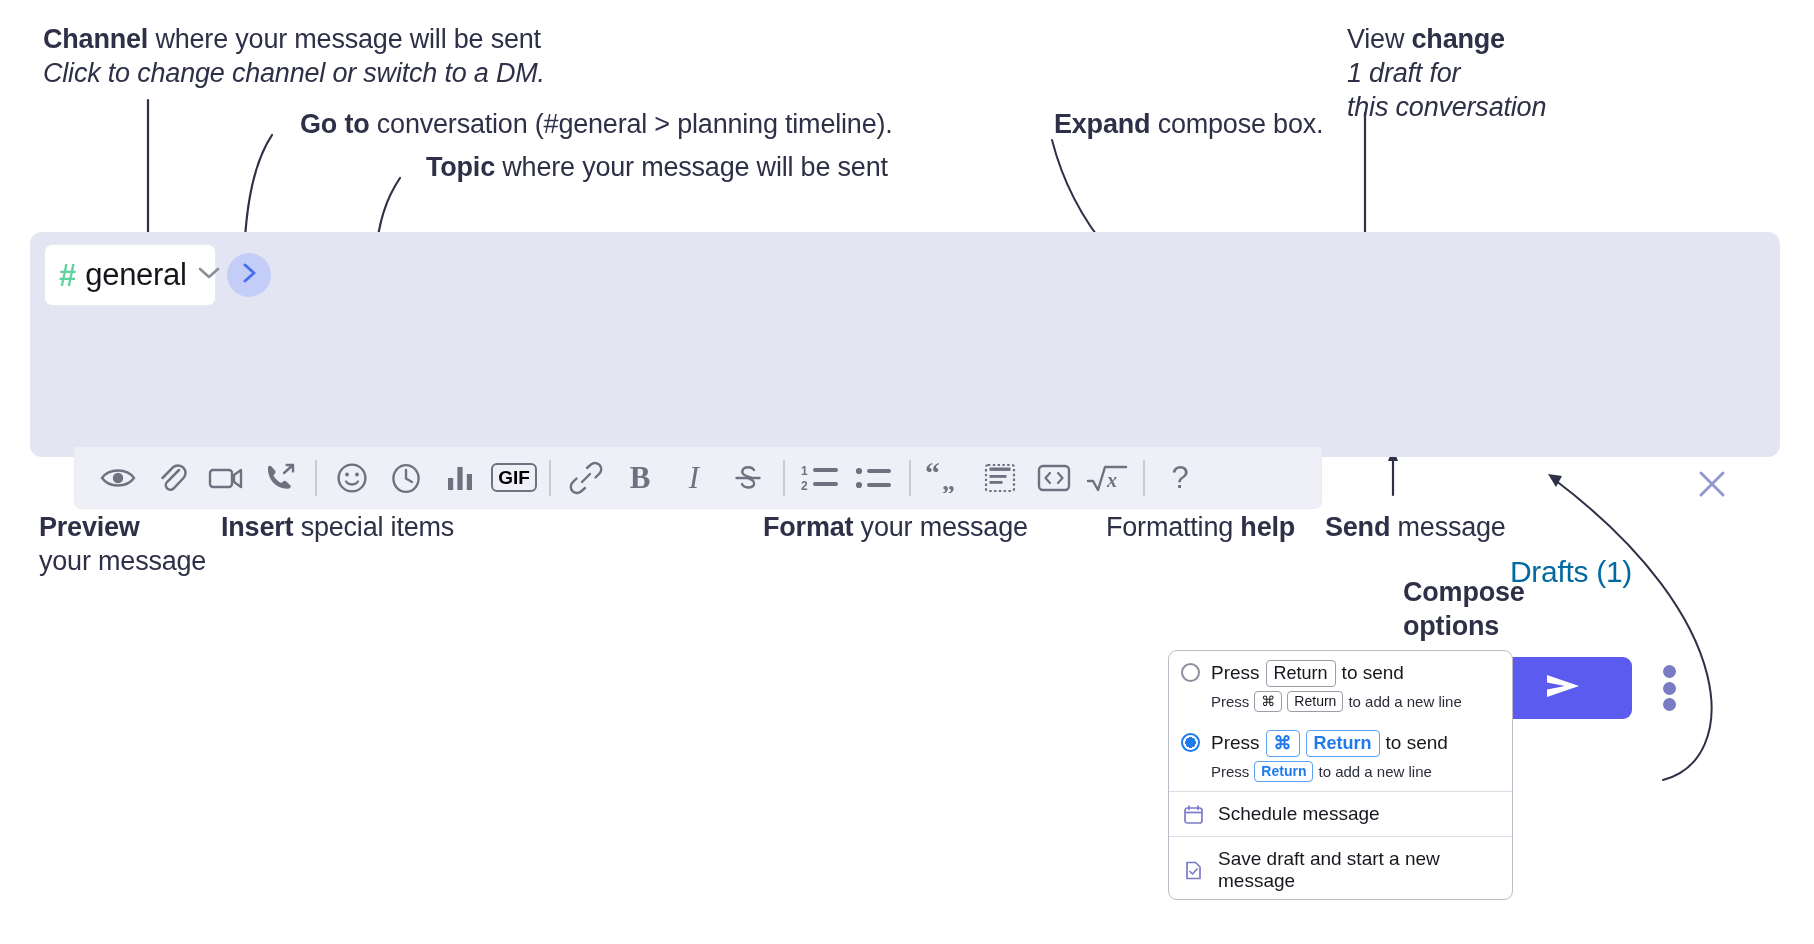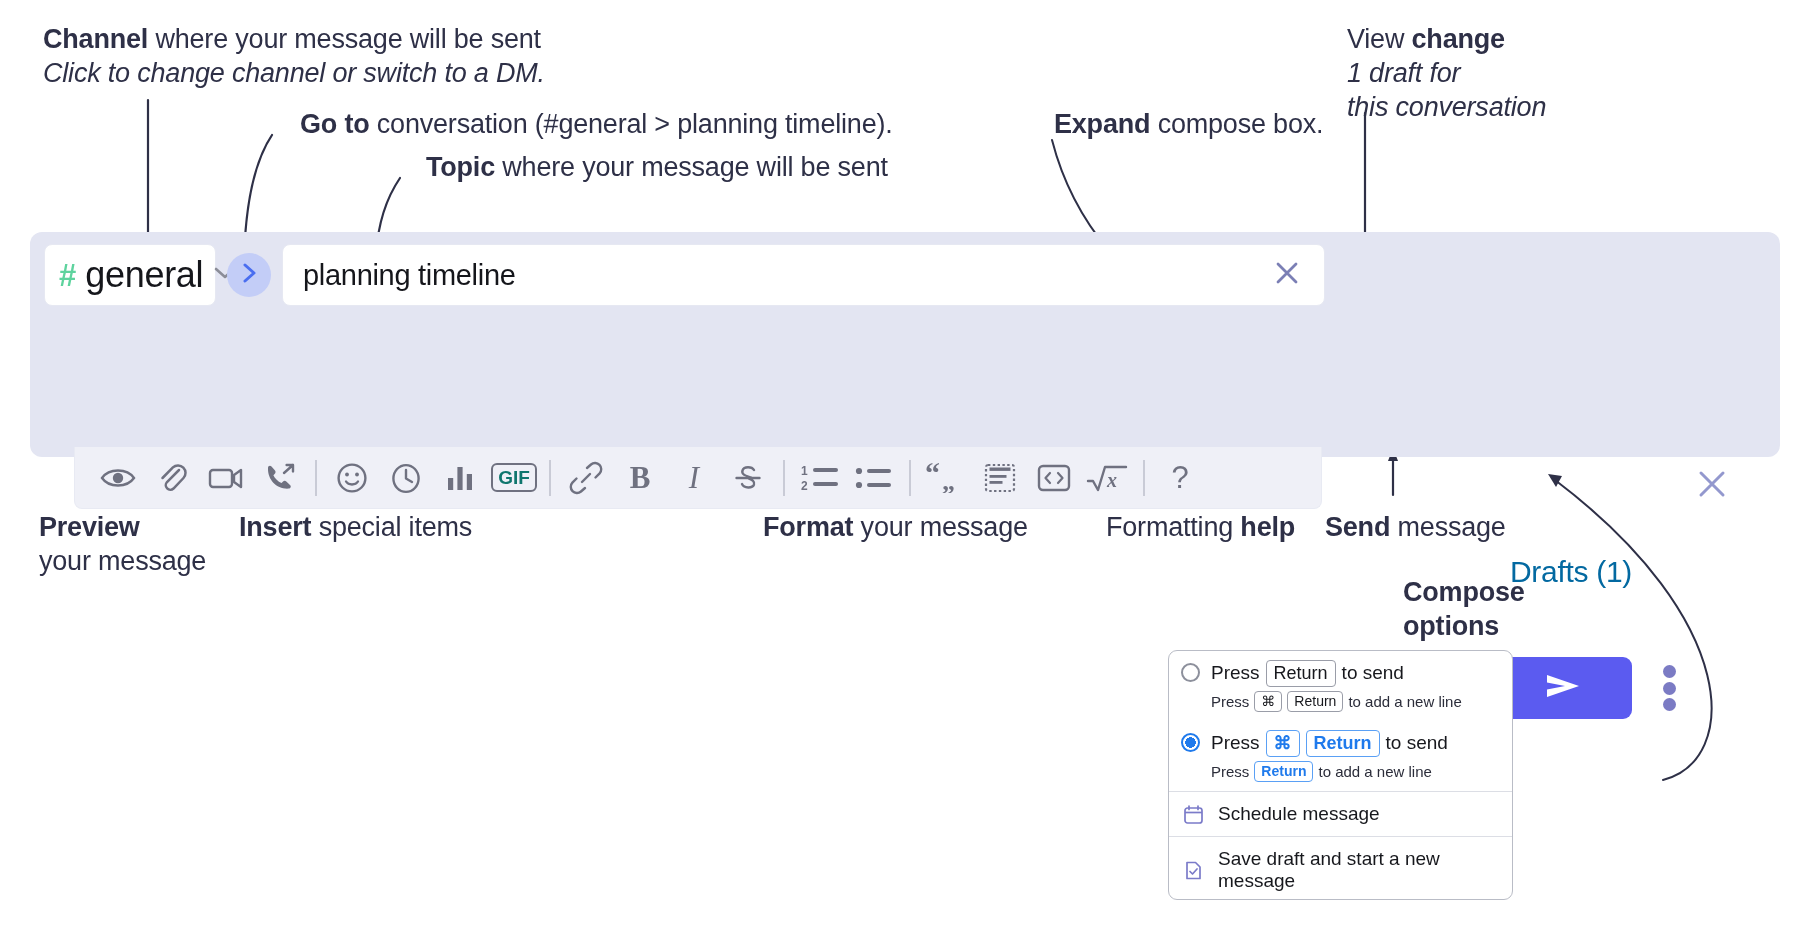--- a/index.html
+++ b/index.html
@@ -23,21 +23,21 @@
     left:30px;top:232px;width:1750px;height:225px;
     background:#e3e5f2;border-radius:12px;
   }
   .row1{position:absolute;left:14px;top:12px;right:14px;height:62px;display:flex;align-items:center;}
   .channel-picker{
     width:172px;height:62px;background:#ffffff;border-radius:8px;
     display:flex;align-items:center;gap:9px;padding:0 14px;box-sizing:border-box;
     border:1px solid #e6e8f2;
   }
   .hash{color:#5ed39e;font-size:31px;font-weight:700;line-height:1;}
-  .channel-name{font-size:36px;color:#15161b;letter-spacing:-0.3px;text-align:right;}
+  .channel-name{font-size:31px;color:#15161b;letter-spacing:-0.3px;text-align:right;}
   .chev{margin-left:auto;}
   .goto-btn{
     width:44px;height:44px;border-radius:50%;background:#c3cdf7;
     margin:0 11px;display:flex;align-items:center;justify-content:center;flex:0 0 auto;
   }
   .topic-field{
     flex:1 1 auto;height:62px;background:#ffffff;border-radius:8px;border:1px solid #e6e8f2;
     display:flex;align-items:center;padding:0 20px;box-sizing:border-box;max-width:1043px;
   }
   .topic-text{font-size:29px;color:#15161b;letter-spacing:-0.3px;}
@@ -118,21 +118,21 @@
   <div><span>View </span><b>change</b></div>
   <div><i>1 draft for</i></div>
   <div><i>this conversation</i></div>
 </div>
 
 <div class="abs anno" style="left:26px;top:510px;">
   <div><b>Preview</b></div>
   <div><span>your message</span></div>
 </div>
 
-<div class="abs anno" style="left:226px;top:510px;">
+<div class="abs anno" style="left:208px;top:510px;">
   <b>Insert</b><span> special items</span>
 </div>
 
 <div class="abs anno" style="left:750px;top:510px;">
   <b>Format</b><span> your message</span>
 </div>
 
 <div class="abs anno" style="left:1093px;top:510px;">
   <span>Formatting </span><b>help</b>
 </div>
@@ -200,28 +200,20 @@
     </div>
 
     <div class="goto-btn">
       <span>
         <svg width="20" height="24" viewBox="0 0 20 24">
             <path d="M6 4 L15 12 L6 20" stroke="#4a6ef0" stroke-width="3" fill="none" stroke-linecap="round" stroke-linejoin="round"></path>
           </svg>
       </span>
     </div>
 
-    <div class="topic-field">
-      <span class="topic-text">planning timeline</span>
-      <span class="topic-clear">
-        <svg width="34" height="34" viewBox="0 0 34 34">
-            <path d="M8 8 L26 26 M26 8 L8 26" stroke="#7b7fb5" stroke-width="2.8" stroke-linecap="round"></path>
-          </svg>
-      </span>
-    </div>
   </div>
 
 
   <div class="toolbar">
 
     <div class="tbtn">
       <svg width="38" height="30" viewBox="0 0 38 30">
           <path d="M3 15 C10 5, 28 5, 35 15 C28 25, 10 25, 3 15 Z" stroke="#6f7180" stroke-width="2.4" fill="none"></path>
           <circle cx="19" cy="15" r="5.2" fill="#6f7180"></circle>
         </svg>
@@ -266,21 +258,21 @@
 
     <div class="tbtn">
       <svg width="32" height="30" viewBox="0 0 32 30">
           <rect x="4" y="15" width="5.2" height="12" fill="#6f7180"></rect>
           <rect x="13.4" y="4" width="5.2" height="23" fill="#6f7180"></rect>
           <rect x="22.8" y="11" width="5.2" height="16" fill="#6f7180"></rect>
         </svg>
     </div>
 
     <div class="tbtn">
-      <span style="border:2.3px solid #6f7180;border-radius:6px;padding:2px 5px;font-size:19px;font-weight:700;color:#0f766e;font-family:'Liberation Sans',sans-serif;line-height:1.15;">GIF</span>
+      <span style="border:2.3px solid #6f7180;border-radius:6px;padding:2px 5px;font-size:19px;font-weight:700;color:#000000;font-family:'Liberation Sans',sans-serif;line-height:1.15;">GIF</span>
     </div>
     <div class="tdiv"></div>
 
     <div class="tbtn">
       <svg width="36" height="34" viewBox="0 0 36 34">
           <path d="M14 21 L22 13" stroke="#6f7180" stroke-width="2.4" stroke-linecap="round"></path>
           <path d="M19 7 L23 3.5 a6.2 6.2 0 0 1 8.6 8.9 L27.5 16.5" stroke="#6f7180" stroke-width="2.4" fill="none" stroke-linecap="round"></path>
           <path d="M17 27 L13 30.5 a6.2 6.2 0 0 1 -8.6 -8.9 L8.5 17.5" stroke="#6f7180" stroke-width="2.4" fill="none" stroke-linecap="round"></path>
         </svg>
     </div>

